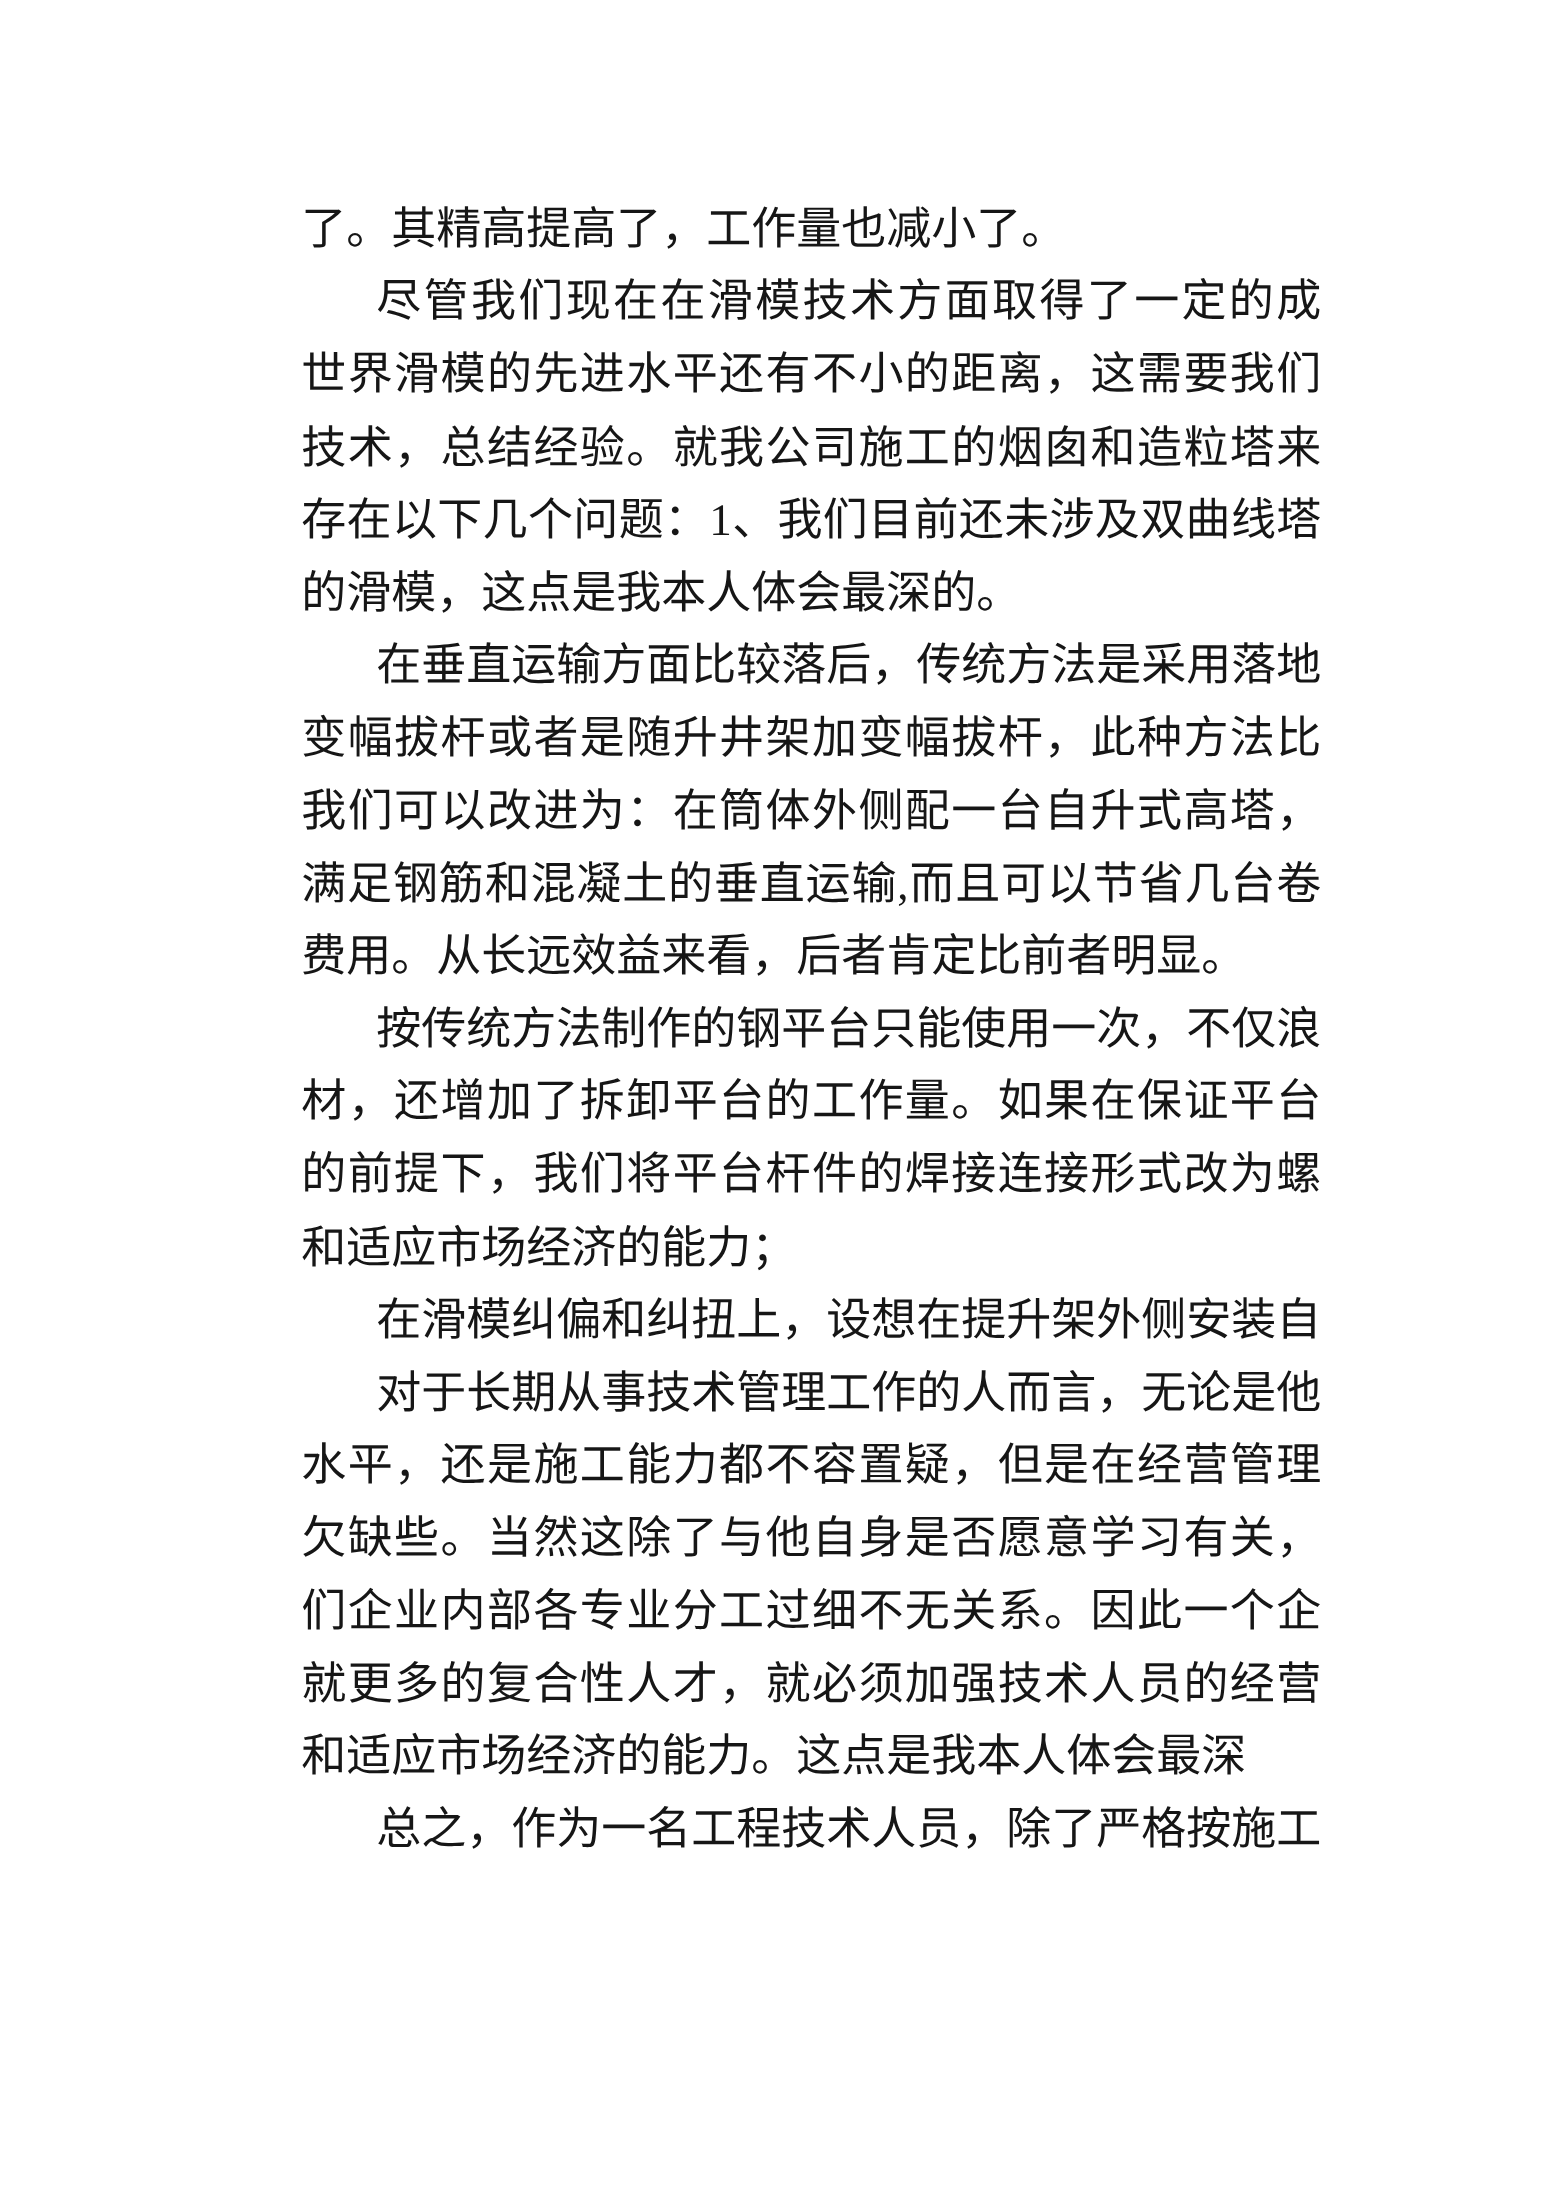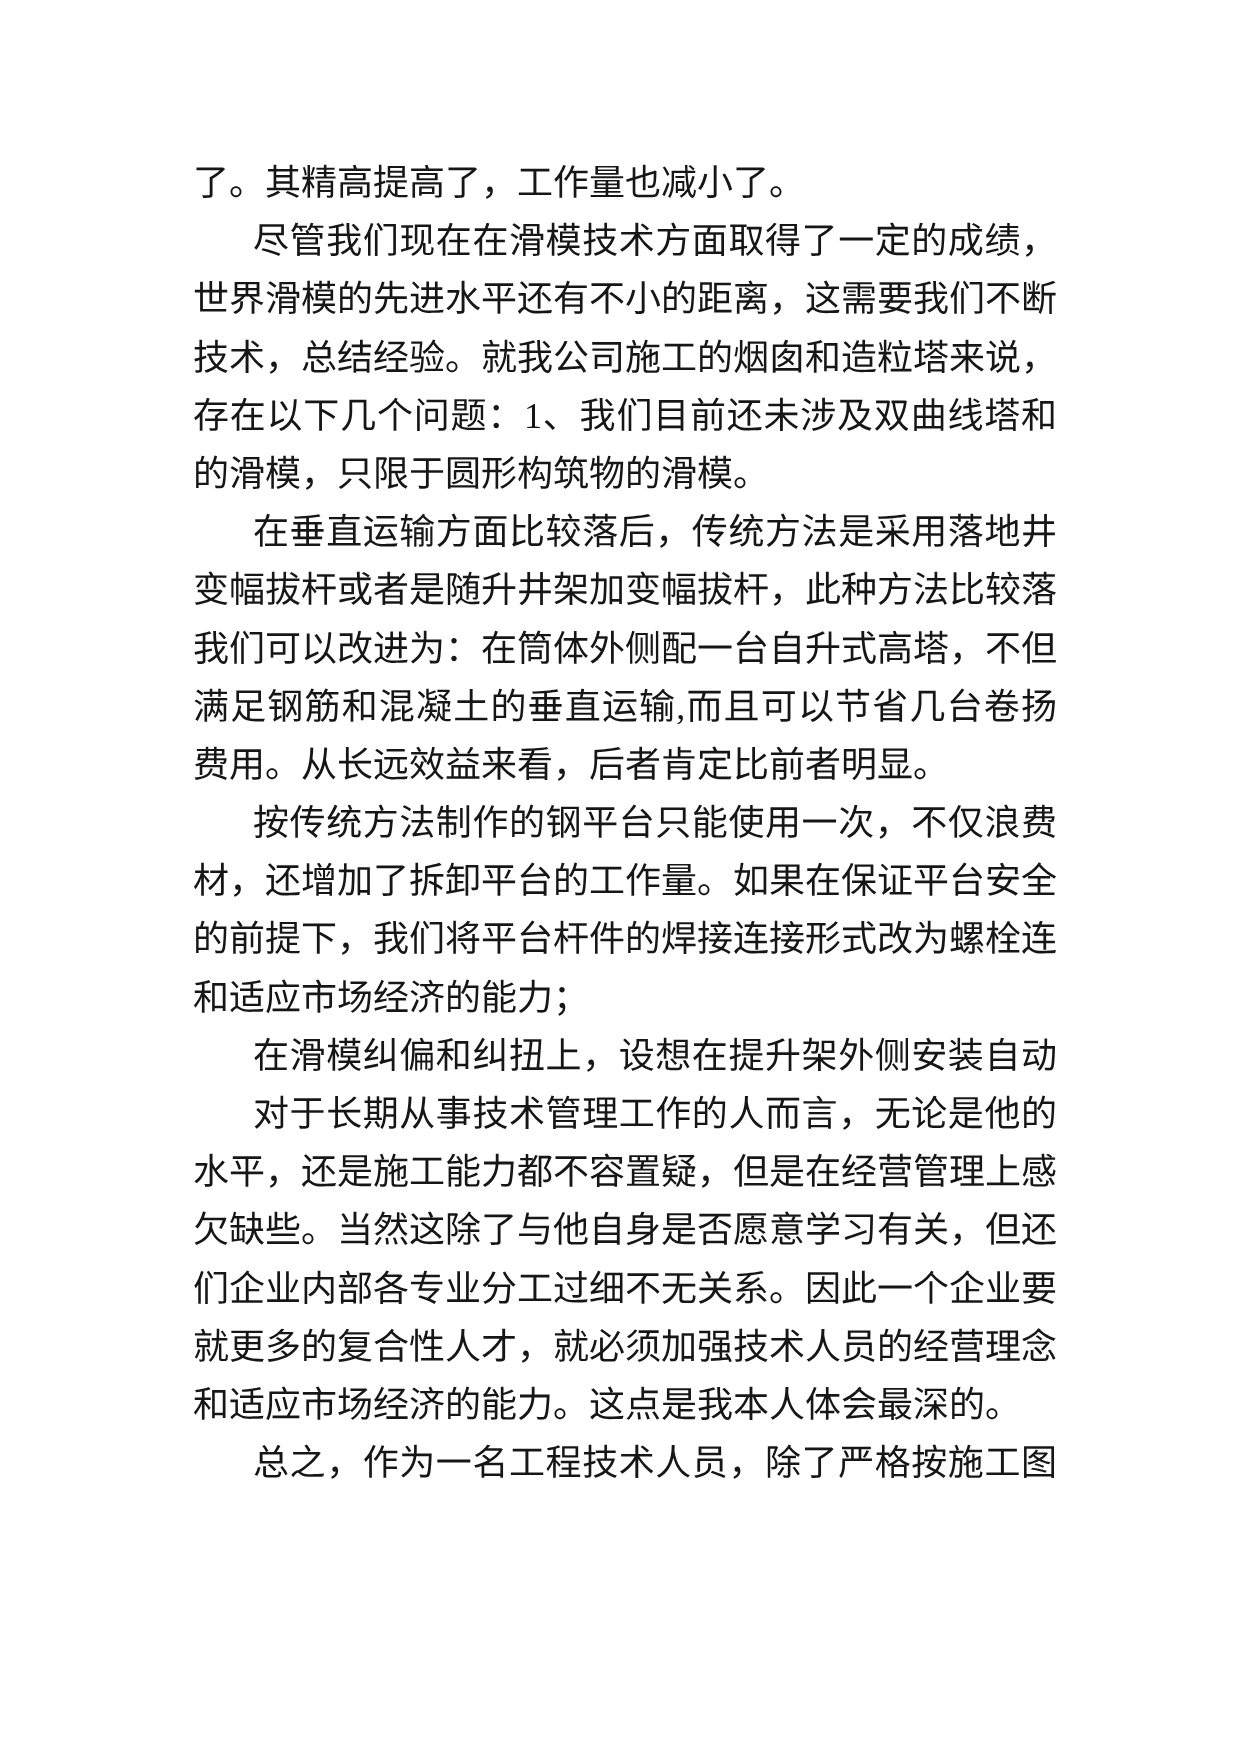--- a/index.html
+++ b/index.html
@@ -25,20 +25,21 @@
     font-size: 36px;
     line-height: 58.2px;
     font-weight: 400;
     color: #161616;
     letter-spacing: 0px;
   }
   .line {
     height: 58.2px;
     overflow: hidden;
     white-space: normal;
+    margin-left: 48px;
   }
   .line.justify {
     text-align: justify;
     text-align-last: justify;
     -moz-text-align-last: justify;
     text-justify: inter-character;
   }
   .line.plain {
     text-align: left;
     text-align-last: left;
@@ -51,21 +52,21 @@
 </head>
 <body>
 
 <div class="page">
   <div class="doc-text">
       <div class="line plain">了。其精高提高了，工作量也减小了。</div>
       <div class="line justify indent">尽管我们现在在滑模技术方面取得了一定的成绩，但距</div>
       <div class="line justify">世界滑模的先进水平还有不小的距离，这需要我们不断改进</div>
       <div class="line justify">技术，总结经验。就我公司施工的烟囱和造粒塔来说，主要</div>
       <div class="line justify">存在以下几个问题：1、我们目前还未涉及双曲线塔和框架</div>
-      <div class="line plain">的滑模，只限于圆形构筑物的滑模。</div>
+      <div class="line plain">的滑模，这点是我本人体会最深的。</div>
       <div class="line justify indent">在垂直运输方面比较落后，传统方法是采用落地井架加</div>
       <div class="line justify">变幅拔杆或者是随升井架加变幅拔杆，此种方法比较落后，</div>
       <div class="line justify">我们可以改进为：在筒体外侧配一台自升式高塔，不但可以</div>
       <div class="line justify">满足钢筋和混凝土的垂直运输,而且可以节省几台卷扬机的.</div>
       <div class="line plain">费用。从长远效益来看，后者肯定比前者明显。</div>
       <div class="line justify indent">按传统方法制作的钢平台只能使用一次，不仅浪费了钢</div>
       <div class="line justify">材，还增加了拆卸平台的工作量。如果在保证平台安全使用</div>
       <div class="line justify">的前提下，我们将平台杆件的焊接连接形式改为螺栓连接，</div>
       <div class="line plain">和适应市场经济的能力；</div>
       <div class="line justify indent">在滑模纠偏和纠扭上，设想在提升架外侧安装自动收分</div>

